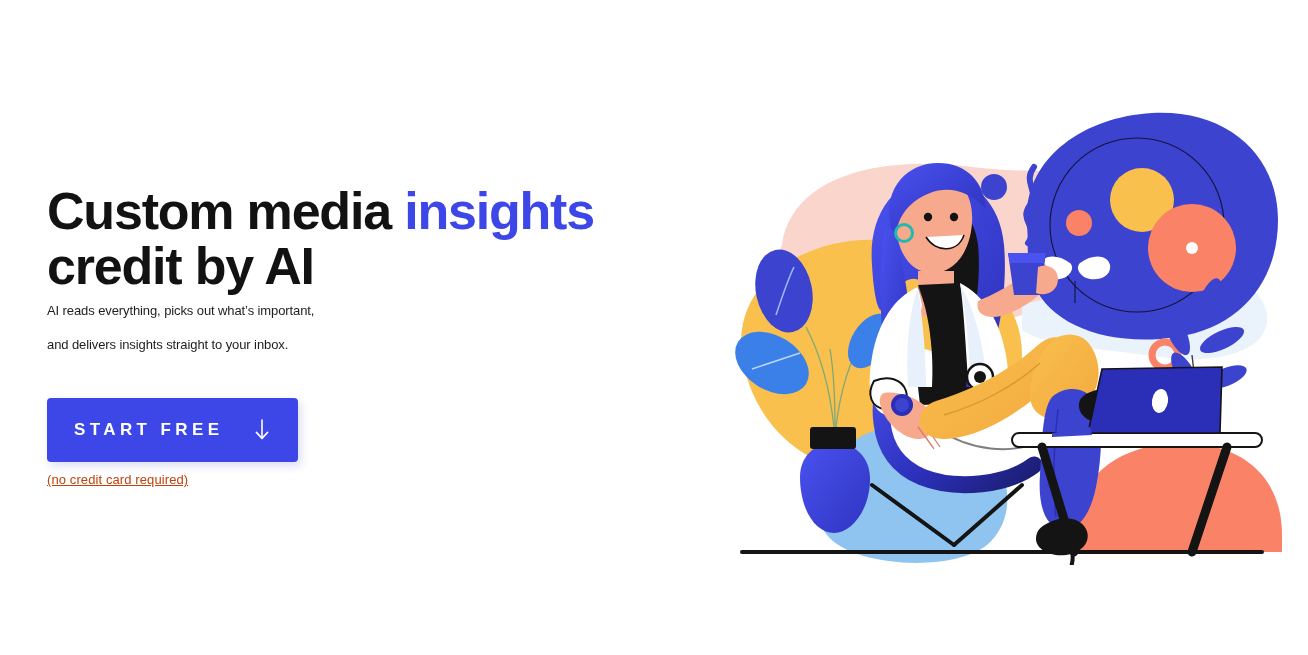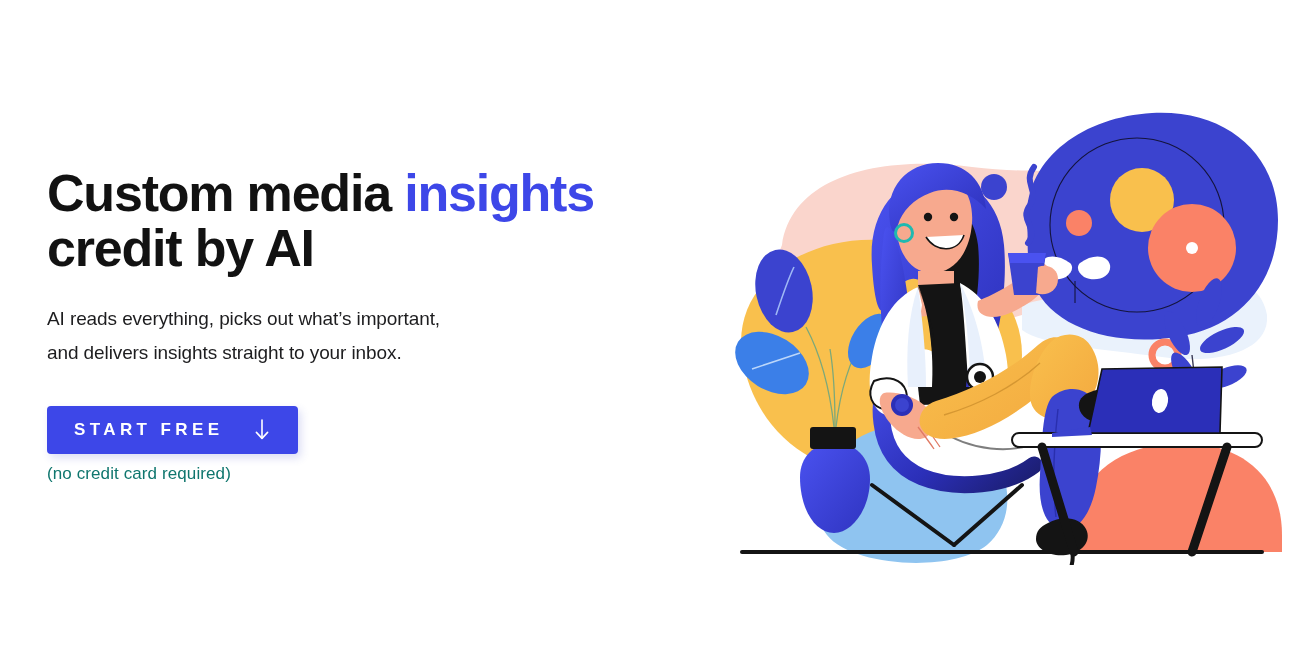--- a/index.html
+++ b/index.html
@@ -14,68 +14,68 @@
     position: relative;
     width: 1308px;
     height: 655px;
     background: #ffffff;
   }
 
   
   .copy {
     position: absolute;
     left: 47px;
-    top: 166px;
+    top: 184px;
     width: 640px;
   }
   .headline {
     font-size: 52px;
     line-height: 55px;
     font-weight: 700;
     letter-spacing: -1.2px;
     color: #121212;
     white-space: pre-line;
   }
   .headline .accent { color: #3D47E8; }
 
   .subhead {
-    margin-top: 26px;
-    font-size: 19px;
+    font-size: 13px;
     line-height: 34px;
     font-weight: 400;
     color: #1d1d1f;
     letter-spacing: -0.1px;
     white-space: pre-line;
   }
 
   .cta-button {
     margin-top: 36px;
     display: inline-flex;
     align-items: center;
     gap: 30px;
     padding: 0 27px;
-    height: 48px;
+    height: 64px;
     background: #3D47E8;
     border: none;
     border-radius: 4px;
     cursor: pointer;
     box-shadow: 3px 4px 9px rgba(60,70,200,0.18);
   }
   .cta-label {
     color: #ffffff;
     font-size: 17px;
     font-weight: 700;
     letter-spacing: 4.4px;
   }
   .cta-arrow { display: flex; align-items: center; }
   .cta-note {
     margin-top: 10px;
-    font-size: 17px;
-    color: #0f766e;
+    font-size: 13px;
+    color: #c2410c;
     letter-spacing: 0.1px;
+    text-decoration: underline;
   }
 
   
   .illustration {
     position: absolute;
     left: 722px;
     top: 105px;
     width: 560px;
     height: 460px;
   }

